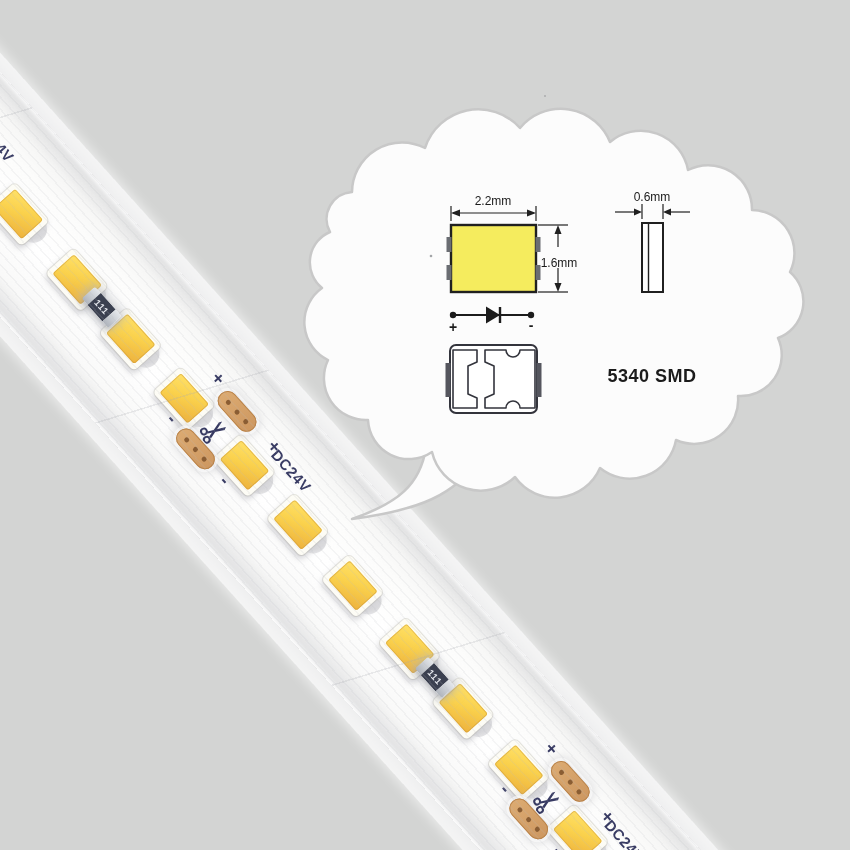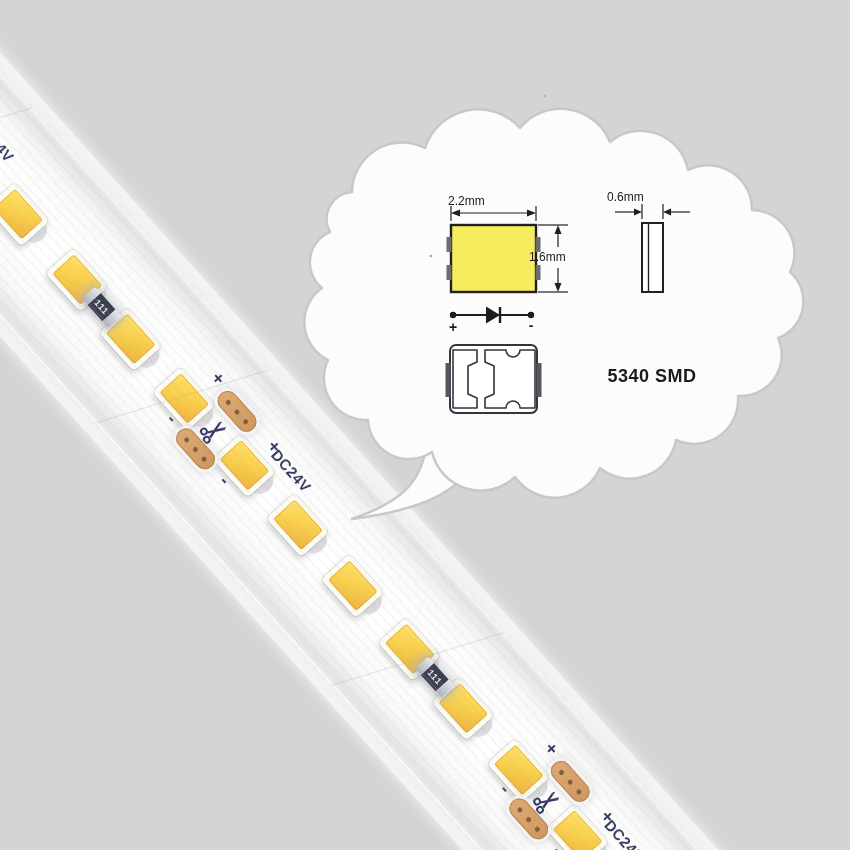--- a/index.html
+++ b/index.html
@@ -46,23 +46,23 @@
   .pad .hole{ position:absolute; top:7.5px; width:5px; height:5px; border-radius:50%; background:#8a5d33; }
   .mark{ position:absolute; width:24px; height:20px; line-height:20px; text-align:center;
     font-weight:bold; font-size:18px; color:var(--navy); z-index:3; }
   .vlabel{ position:absolute; height:20px; line-height:20px; white-space:nowrap;
     font-weight:bold; font-size:15px; letter-spacing:.5px; color:var(--navy); z-index:3; }
   .sciss{ position:absolute; width:24px; height:30px; z-index:3; }
   
   svg.cloud{ position:absolute; left:0; top:0; }
   .labels{ position:absolute; left:0; top:0; width:850px; height:850px; pointer-events:none; }
   .labels div{ position:absolute; color:#1b1b1b; }
-  .dim{ font-size:12px; text-align:left; }
+  .dim{ font-size:12px; text-align:center; }
   .lbl-22{ left:448px; top:194px; width:90px; }
-  .lbl-16{ left:529px; top:250px; width:60px; }
+  .lbl-16{ left:529px; top:256px; width:60px; }
   .lbl-06{ left:607px; top:190px; width:90px; }
   .pol{ font-size:14px; font-weight:bold; width:16px; text-align:center; }
   .pol-plus{ left:445px; top:319px; }
   .pol-minus{ left:523px; top:317px; }
   .title{ left:573px; top:366px; width:158px; text-align:center; font-weight:bold; font-size:18px; letter-spacing:.5px; color:#111; }
 </style>
 </head>
 <body>
 
 <div id="stage" style="background: rgb(211, 212, 211);">

